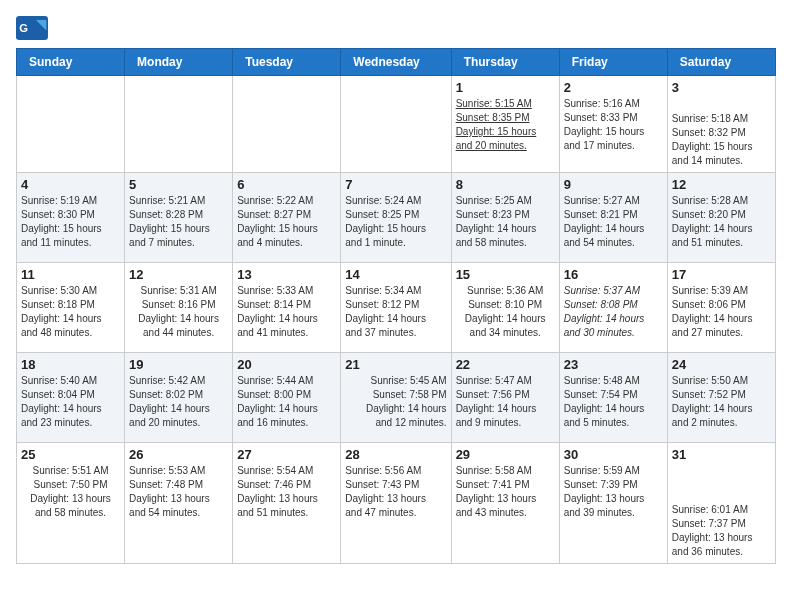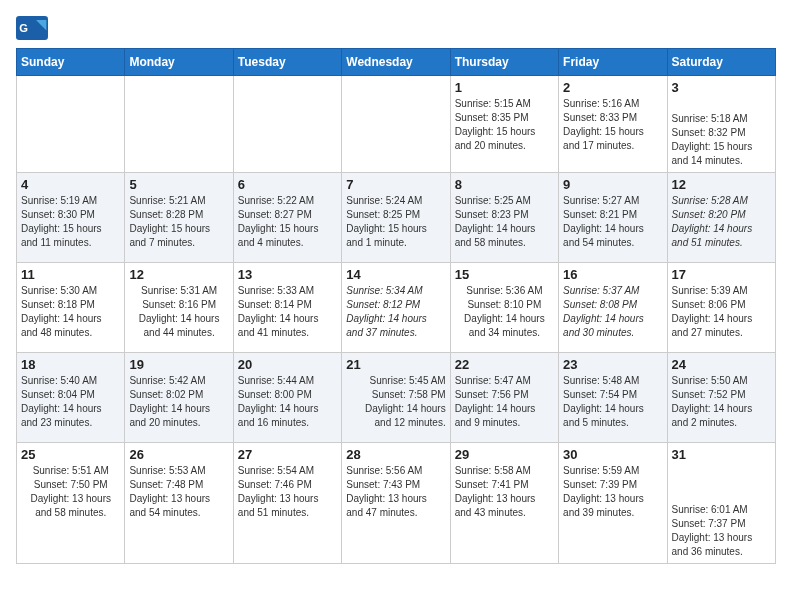--- a/index.html
+++ b/index.html
@@ -42,21 +42,21 @@
     table {
       width: 100%;
       border-collapse: collapse;
       font-size: 11px;
     }
     thead tr {
       background-color: #2176c7;
       color: #fff;
     }
     thead th {
-      padding: 6px 4px;
+      padding: 6px 12px;
       text-align: left;
       font-size: 12px;
       font-weight: bold;
       border: 1px solid #1a5fa8;
     }
     tbody tr {
       vertical-align: top;
     }
     tbody tr:nth-child(odd) {
       background-color: #fff;
@@ -121,21 +121,21 @@
       </tr>
   </thead>
   <tbody>
   <tr>
         <td class="empty-cell"></td>
         <td class="empty-cell"></td>
         <td class="empty-cell"></td>
         <td class="empty-cell"></td>
         <td>
           <span class="day-number">1</span>
-          <div class="day-info" style="white-space: pre-line;">Sunrise: 5:15 AM
+          <div class="day-info" style="white-space: pre-line; text-decoration: underline;">Sunrise: 5:15 AM
 Sunset: 8:35 PM
 Daylight: 15 hours
 and 20 minutes.</div>
         </td>
         <td>
           <span class="day-number">2</span>
           <div class="day-info" style="white-space: pre-line;">Sunrise: 5:16 AM
 Sunset: 8:33 PM
 Daylight: 15 hours
 and 17 minutes.</div>
@@ -186,21 +186,21 @@
         </td>
         <td>
           <span class="day-number">9</span>
           <div class="day-info" style="white-space: pre-line;">Sunrise: 5:27 AM
 Sunset: 8:21 PM
 Daylight: 14 hours
 and 54 minutes.</div>
         </td>
         <td>
           <span class="day-number">12</span>
-          <div class="day-info" style="white-space: pre-line; font-style: italic;">Sunrise: 5:28 AM
+          <div class="day-info" style="white-space: pre-line;">Sunrise: 5:28 AM
 Sunset: 8:20 PM
 Daylight: 14 hours
 and 51 minutes.</div>
         </td>
       </tr>
       <tr>
         <td>
           <span class="day-number">11</span>
           <div class="day-info" style="white-space: pre-line;">Sunrise: 5:30 AM
 Sunset: 8:18 PM
@@ -216,21 +216,21 @@
         </td>
         <td>
           <span class="day-number">13</span>
           <div class="day-info" style="white-space: pre-line;">Sunrise: 5:33 AM
 Sunset: 8:14 PM
 Daylight: 14 hours
 and 41 minutes.</div>
         </td>
         <td>
           <span class="day-number">14</span>
-          <div class="day-info" style="white-space: pre-line; font-style: italic;">Sunrise: 5:34 AM
+          <div class="day-info" style="white-space: pre-line;">Sunrise: 5:34 AM
 Sunset: 8:12 PM
 Daylight: 14 hours
 and 37 minutes.</div>
         </td>
         <td>
           <span class="day-number">15</span>
           <div class="day-info" style="white-space: pre-line; text-align: center;">Sunrise: 5:36 AM
 Sunset: 8:10 PM
 Daylight: 14 hours
 and 34 minutes.</div>

